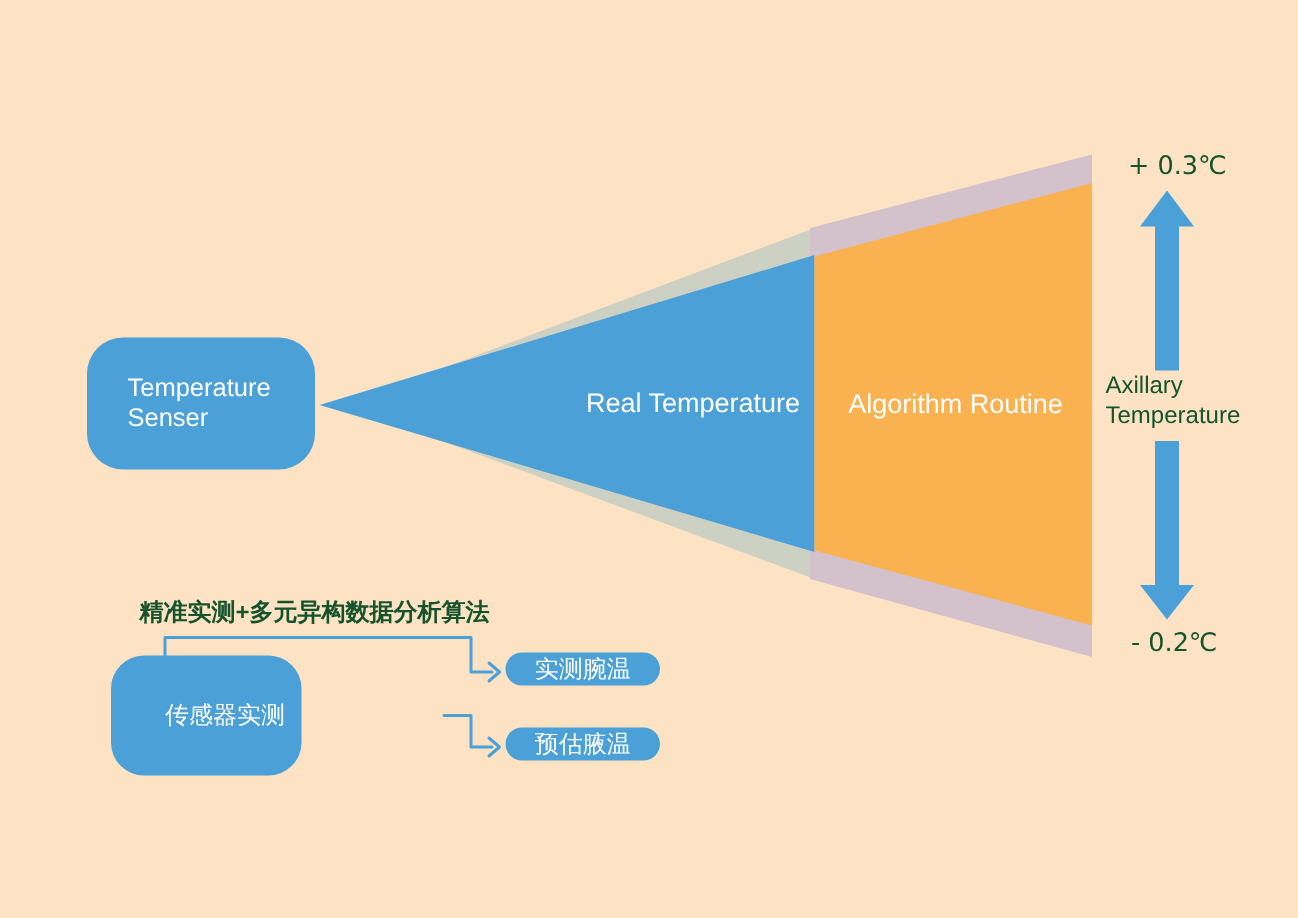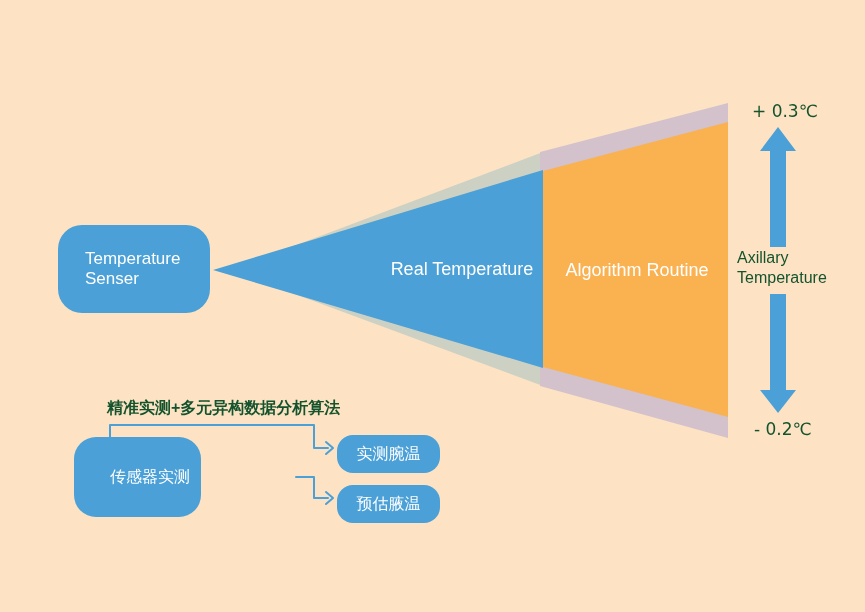--- a/index.html
+++ b/index.html
@@ -41,29 +41,29 @@
   .plus-label{left:752px;top:101px;}
   .minus-label{left:754px;top:419px;}
   .axis-label{
     left:737px;top:248px;
     font-size:16px;line-height:20px;white-space:pre-line;
   }
 
   
   .flow-heading{
     left:93px;top:398px;
-    font-size:16px;font-weight:bold;white-space:nowrap;margin-left:14px;
+    font-size:16px;font-weight:bold;white-space:nowrap;
   }
   .node{
     background:#4AA0D7;color:#fff;
     display:flex;align-items:center;justify-content:center;
     text-align:center;
   }
   .node-big{width:102px;height:80px;border-radius:22px;font-size:16px;}
-  .node-small{width:103px;height:38px;border-radius:16px;font-size:16px;}
+  .node-small{width:103px;height:22px;border-radius:16px;font-size:16px;}
   .node-sensor{left:74px;top:437px;padding-left:25px;}
   .node-library{left:193px;top:437px;}
   .node-wrist{left:337px;top:435px;}
   .node-axillary{left:337px;top:485px;}
 </style>
 </head>
 <body>
 
 <div class="canvas">
 

